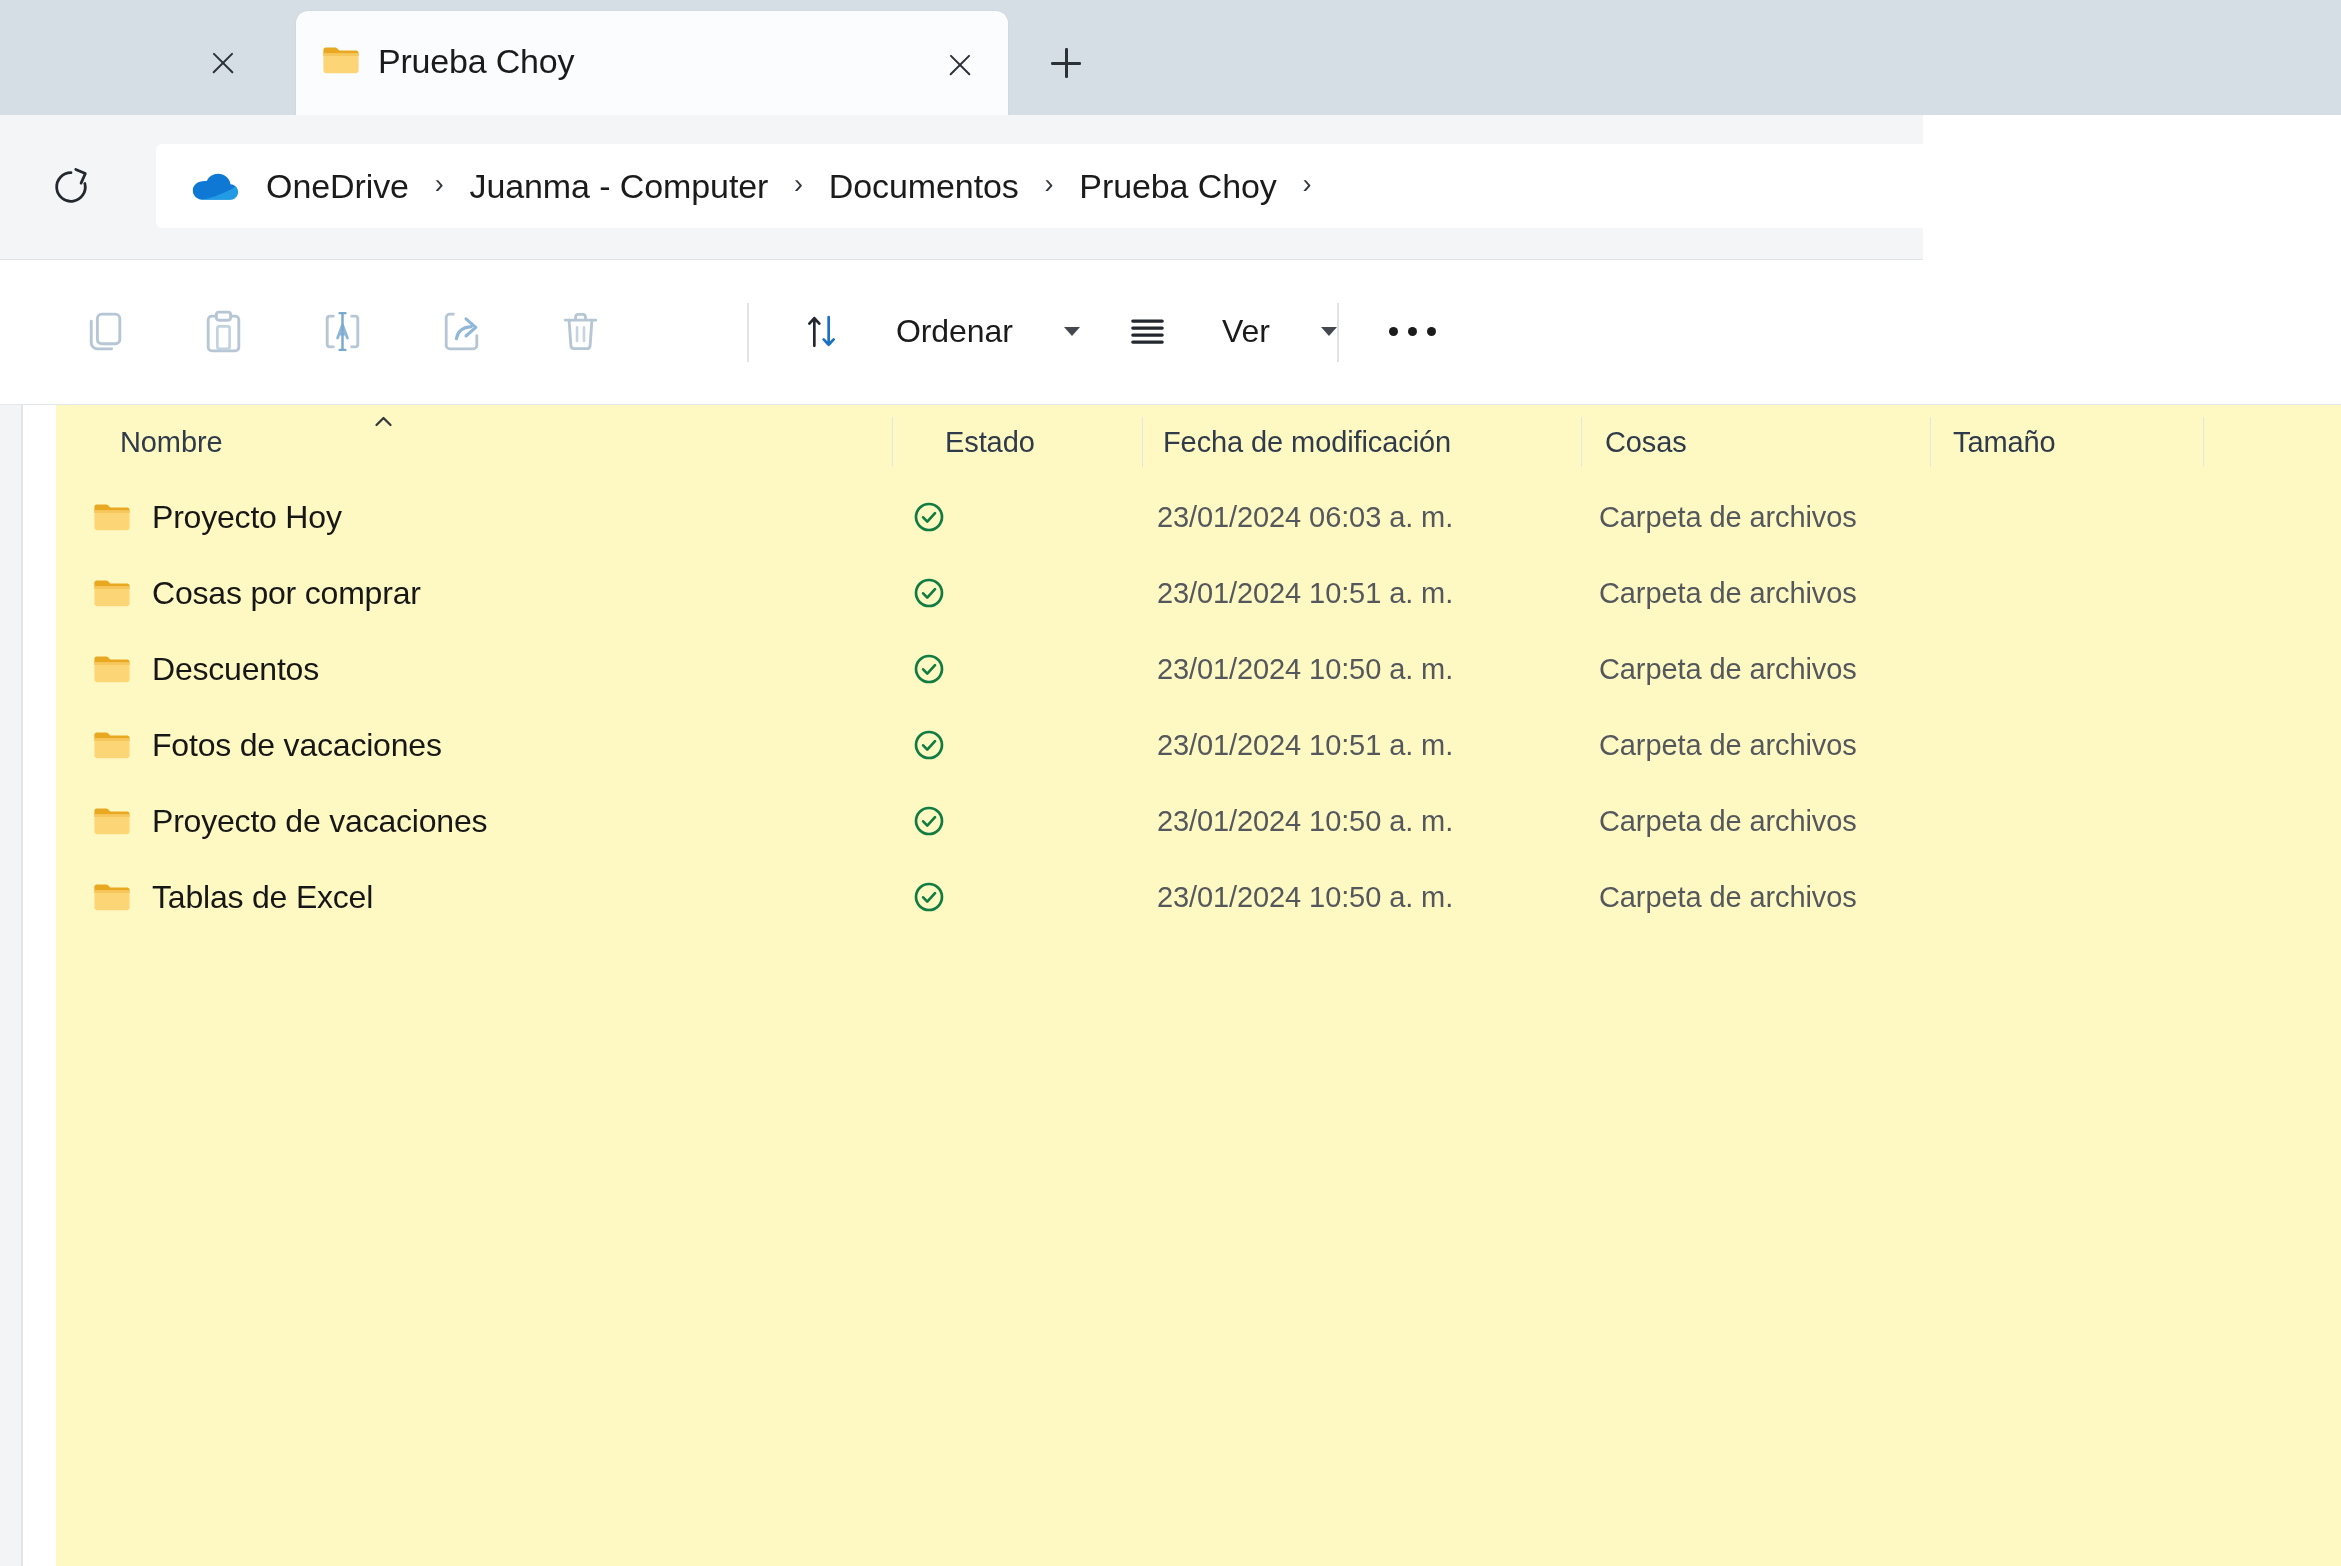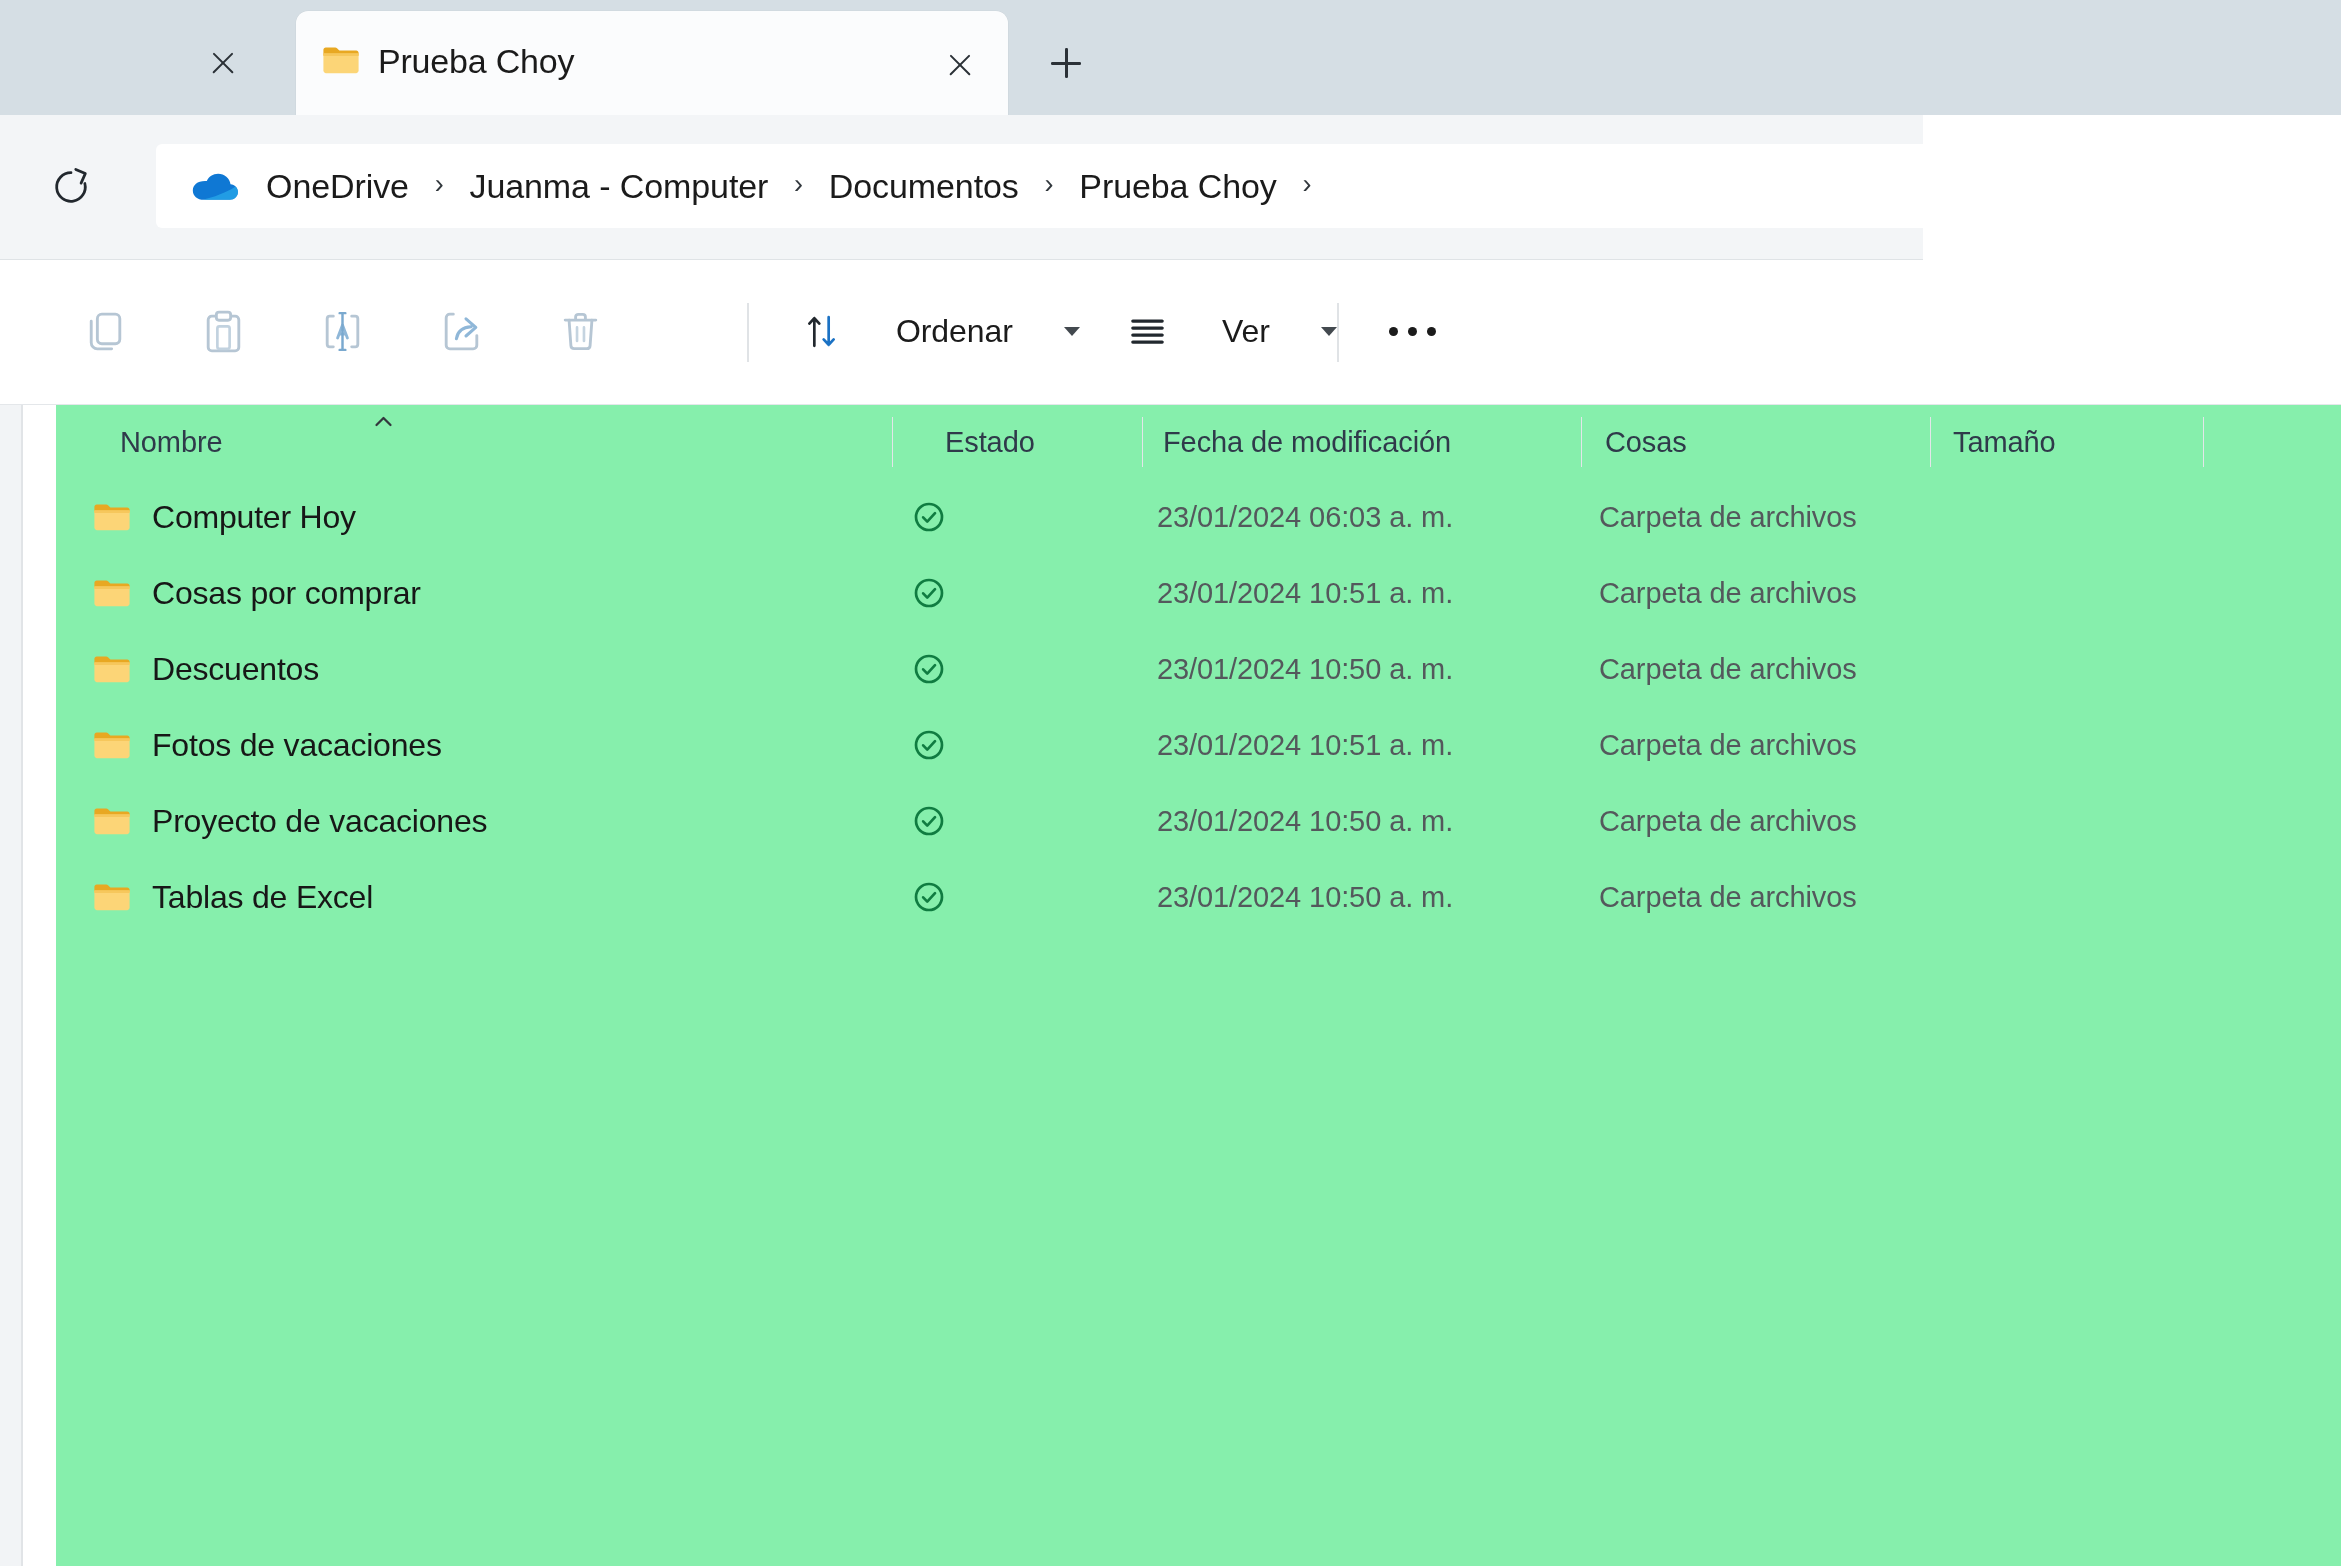--- a/index.html
+++ b/index.html
@@ -230,21 +230,21 @@
     left: 22.6px; top: 405px;
     width: 34px; height: 1161px;
     background: #ffffff;
   }
 
   
   .listarea {
     position: absolute;
     left: 56px; top: 405px;
     width: 2286px; height: 1161px;
-    background: #86efac;
+    background: #fef9c3;
   }
   .colheader {
     position: relative;
     height: 74px;
     width: 100%;
   }
   .colcell {
     position: absolute;
     top: 0;
     height: 74px;
@@ -459,21 +459,21 @@
   </div>
 
   <div id="rows-host">
   <div class="row">
     <div class="cell-name" style="left:37px">
       <svg class="row-folder-icon" viewBox="0 0 32 26">
         <path d="M1 4.2c0-1.1.9-2 2-2h8.1c.6 0 1.1.2 1.5.6l2 1.9H29c1.1 0 2 .9 2 2v2H1z" fill="#e8a822"></path>
         <path d="M1 7.2h30v14.6c0 1.2-1 2.2-2.2 2.2H3.2C2 24 1 23 1 21.8z" fill="#fcd577"></path>
         <path d="M1 7.2h30v2.1H1z" fill="#f6c75c"></path>
       </svg>
-      <span class="name-text">Computer Hoy</span>
+      <span class="name-text">Proyecto Hoy</span>
     </div>
 
     <div class="cell-status" style="left:854px">
       <svg width="38" height="38" viewBox="0 0 24 24">
         <circle cx="12" cy="12" r="8.2" fill="none" stroke="#107c41" stroke-width="1.7"></circle>
         <path d="M8.3 12.2l2.6 2.7 4.9-5.3" fill="none" stroke="#107c41" stroke-width="1.7" stroke-linecap="round" stroke-linejoin="round"></path>
       </svg>
     </div>
 
     <div class="cell-date" style="left:1101px">23/01/2024 06:03 a. m.</div>

